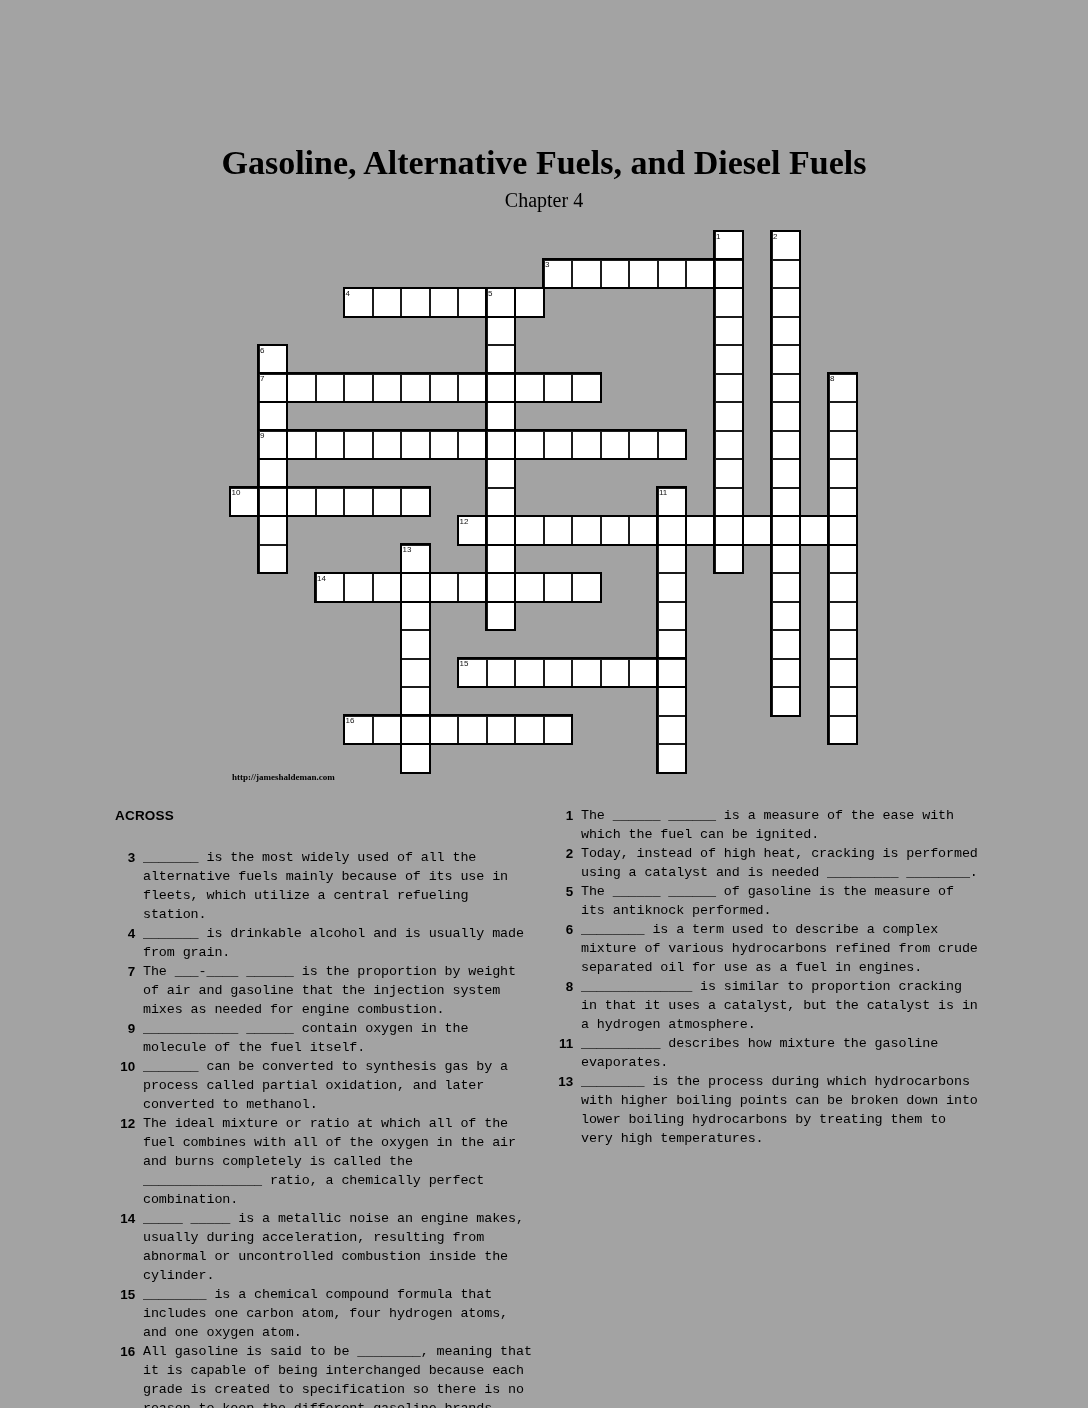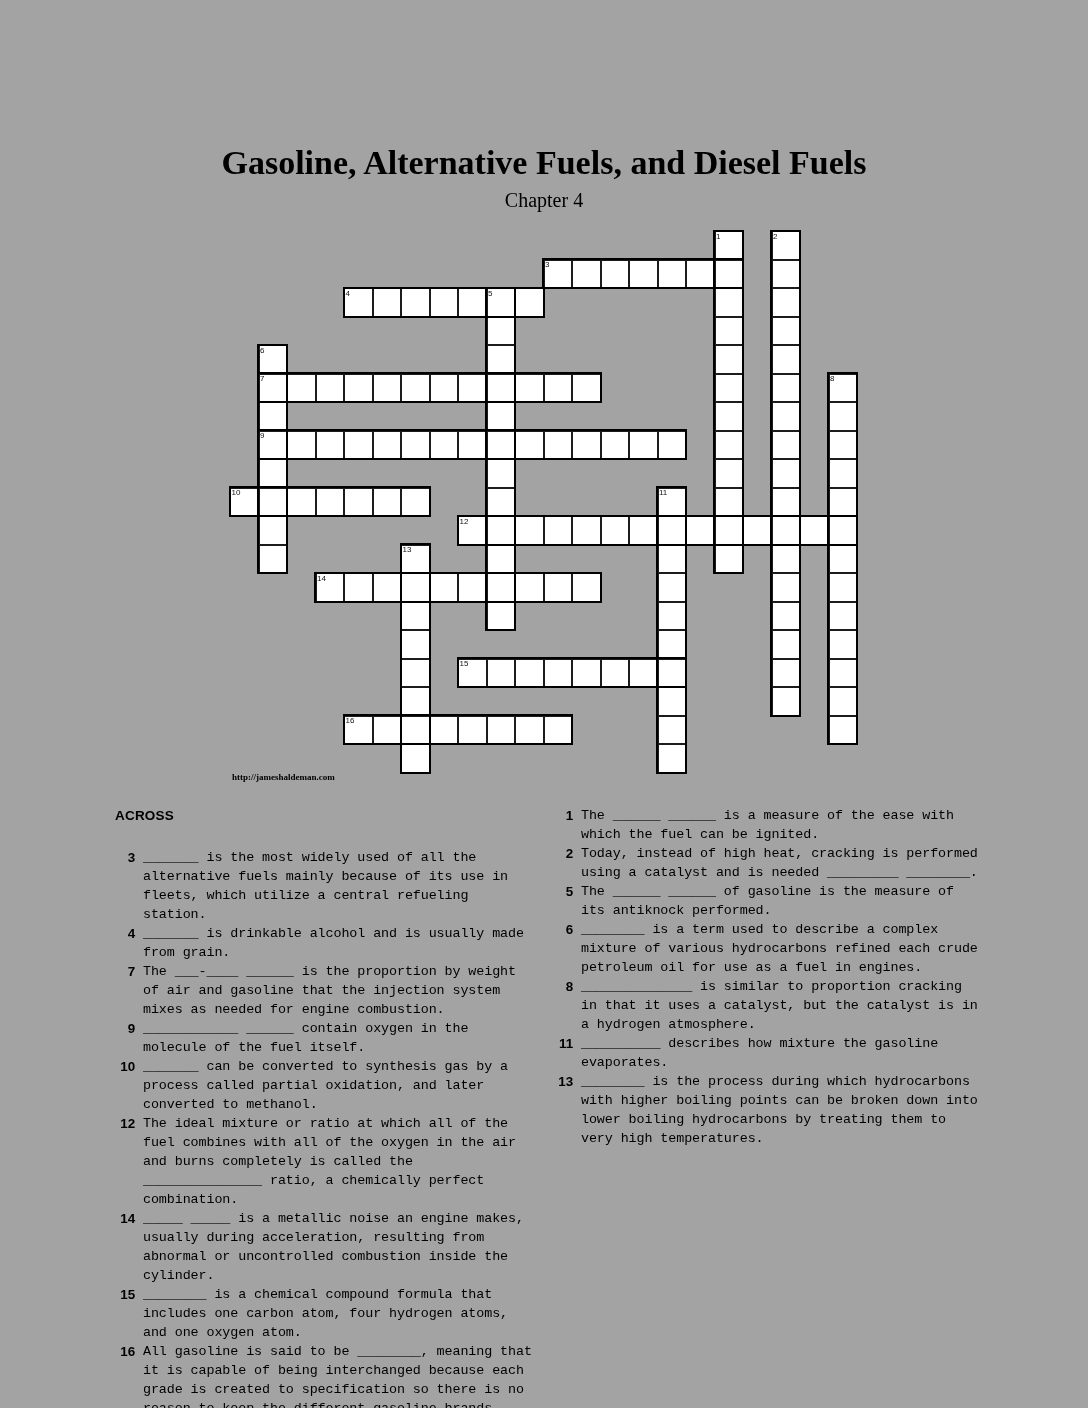--- a/index.html
+++ b/index.html
@@ -271,21 +271,21 @@
         <div class="clue">
           <span class="num">2</span>
           <span class="txt">Today, instead of high heat, cracking is performed using a catalyst and is needed _________ ________.</span>
         </div>
         <div class="clue">
           <span class="num">5</span>
           <span class="txt">The ______ ______ of gasoline is the measure of its antiknock performed.</span>
         </div>
         <div class="clue">
           <span class="num">6</span>
-          <span class="txt">________ is a term used to describe a complex mixture of various hydrocarbons refined each crude petroleum oil for use as a fuel in engines.</span>
+          <span class="txt">________ is a term used to describe a complex mixture of various hydrocarbons refined from crude separated oil for use as a fuel in engines.</span>
         </div>
         <div class="clue">
           <span class="num">8</span>
           <span class="txt">______________ is similar to proportion cracking in that it uses a catalyst, but the catalyst is in a hydrogen atmosphere.</span>
         </div>
         <div class="clue">
           <span class="num">11</span>
           <span class="txt">__________ describes how mixture the gasoline evaporates.</span>
         </div>
         <div class="clue">

